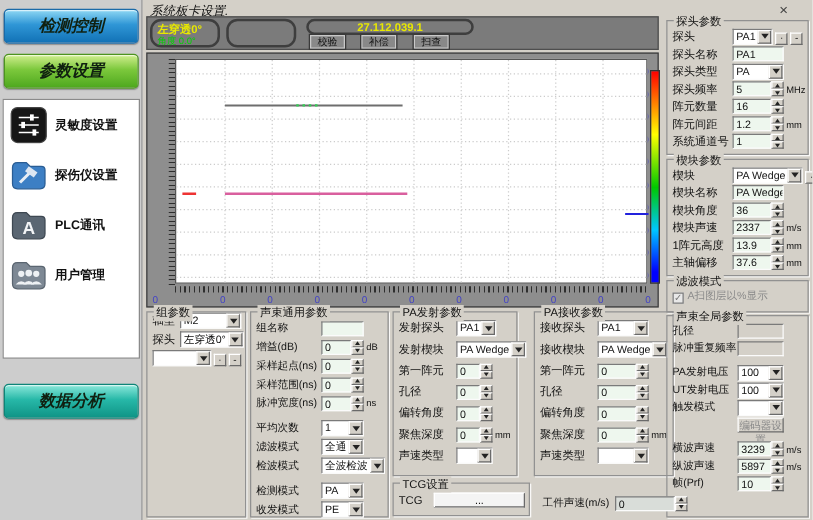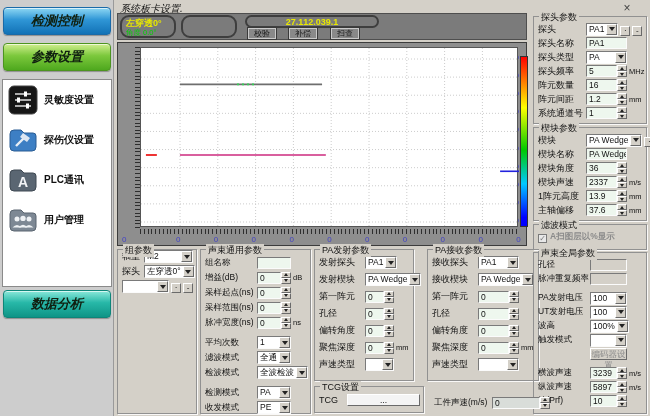--- a/index.html
+++ b/index.html
@@ -8,21 +8,21 @@
   .app { position:relative; width:650px; height:416px; background:#d4d0c8; overflow:hidden; }
 
   
   .sidebar { position:absolute; left:0; top:0; width:114px; height:416px; background:#cdcdcd; border-right:1px solid #9a9a9a; }
   .side-btn { position:absolute; left:3px; width:108px; height:28px; border-radius:4px;
     display:flex; align-items:center; justify-content:center;
     font-family:"Liberation Serif",serif; font-style:italic; font-weight:bold; font-size:13px; color:#102010;
     box-shadow:inset 0 1px 0 rgba(255,255,255,.65), 0 1px 1px rgba(0,0,0,.3); cursor:pointer; }
   .btn-blue  { top:7px;  background:linear-gradient(#8ed8f4,#2f96d6 45%,#1272b6); border:1px solid #1a6aa8; }
   .btn-green { top:43px; background:linear-gradient(#d0ee8e,#7cc83c 45%,#4ea81e); border:1px solid #4d9420; }
-  .btn-teal  { top:290px; background:linear-gradient(#8ae8da,#27b8a8 45%,#0f9486); border:1px solid #0e8578; }
+  .btn-teal  { top:307px; background:linear-gradient(#8ae8da,#27b8a8 45%,#0f9486); border:1px solid #0e8578; }
   .icon-panel { position:absolute; left:2px; top:79px; width:110px; height:208px; background:#fff; border:1px solid #8a8a8a; }
   .icon-item { display:flex; align-items:center; height:40px; padding-left:5px; gap:6px; cursor:pointer; }
   .icon-item svg { width:30px; height:30px; flex:none; }
   .icon-label { font-size:10px; font-weight:bold; white-space:nowrap; }
 
   
   .win-title { position:absolute; left:120px; top:2px; font-size:10px; color:#111;font-style:italic; }
   .win-close { position:absolute; left:620px; top:3px; width:14px; height:12px; font-size:12px; line-height:10px; text-align:center; color:#444; cursor:pointer; }
 
   
@@ -73,21 +73,21 @@
         display:flex; align-items:center; justify-content:center; cursor:pointer; }
   .sb.up::after { content:""; border:2px solid transparent; border-bottom:3px solid #222; margin-top:-2px; }
   .sb.dn::after { content:""; border:2px solid transparent; border-top:3px solid #222; margin-bottom:-2px; }
   .mini { flex:none; width:10px; height:10px; margin-left:2px; background:#d4d0c8; border:1px solid;
           border-color:#fff #6a6a6a #6a6a6a #fff; font-size:8px; line-height:8px; text-align:center; cursor:pointer; }
   .pbtn { flex:1; height:12px; background:#d4d0c8; border:1px solid; border-color:#fff #6a6a6a #6a6a6a #fff;
           font-size:8.5px; line-height:11px; text-align:center; cursor:pointer; }
   .pbtn.dis { color:#8a8a8a; }
   .chk { flex:none; width:9px; height:9px; background:#e8e8e8; border:1px solid #7a7a7a; font-size:8px; line-height:8px;
          text-align:center; color:#7a7a7a; margin-right:3px; }
-  .chklbl { font-size:8.5px; color:#8a8a8a;font-weight:bold; }
+  .chklbl { font-size:8.5px; color:#8a8a8a; }
   .listbox { position:absolute; left:3px; top:52px; width:72px; height:106px; background:#fff;
              border:1px solid; border-color:#7a7a7a #fbfbfb #fbfbfb #7a7a7a; overflow:hidden; }
   .li { font-size:8.5px; padding:1px 3px; cursor:pointer; }
 </style>
 </head>
 <body>
 
 <div class="app">
 
   <div class="sidebar">
@@ -731,30 +731,20 @@
         <div class="lbl">UT发射电压</div>
         <div class="ctl">
           <div class="combo">
             <div class="cval">100</div>
             <div class="carrow"></div>
           </div>
         </div>
         <div class="unit"></div>
       </div>
       <div class="row">
-        <div class="lbl">波高</div>
-        <div class="ctl">
-          <div class="combo">
-            <div class="cval">100%</div>
-            <div class="carrow"></div>
-          </div>
-        </div>
-        <div class="unit"></div>
-      </div>
-      <div class="row">
         <div class="lbl">触发模式</div>
         <div class="ctl">
           <div class="combo">
             <div class="cval"></div>
             <div class="carrow"></div>
           </div>
         </div>
         <div class="unit"></div>
       </div>
       <div class="row">

